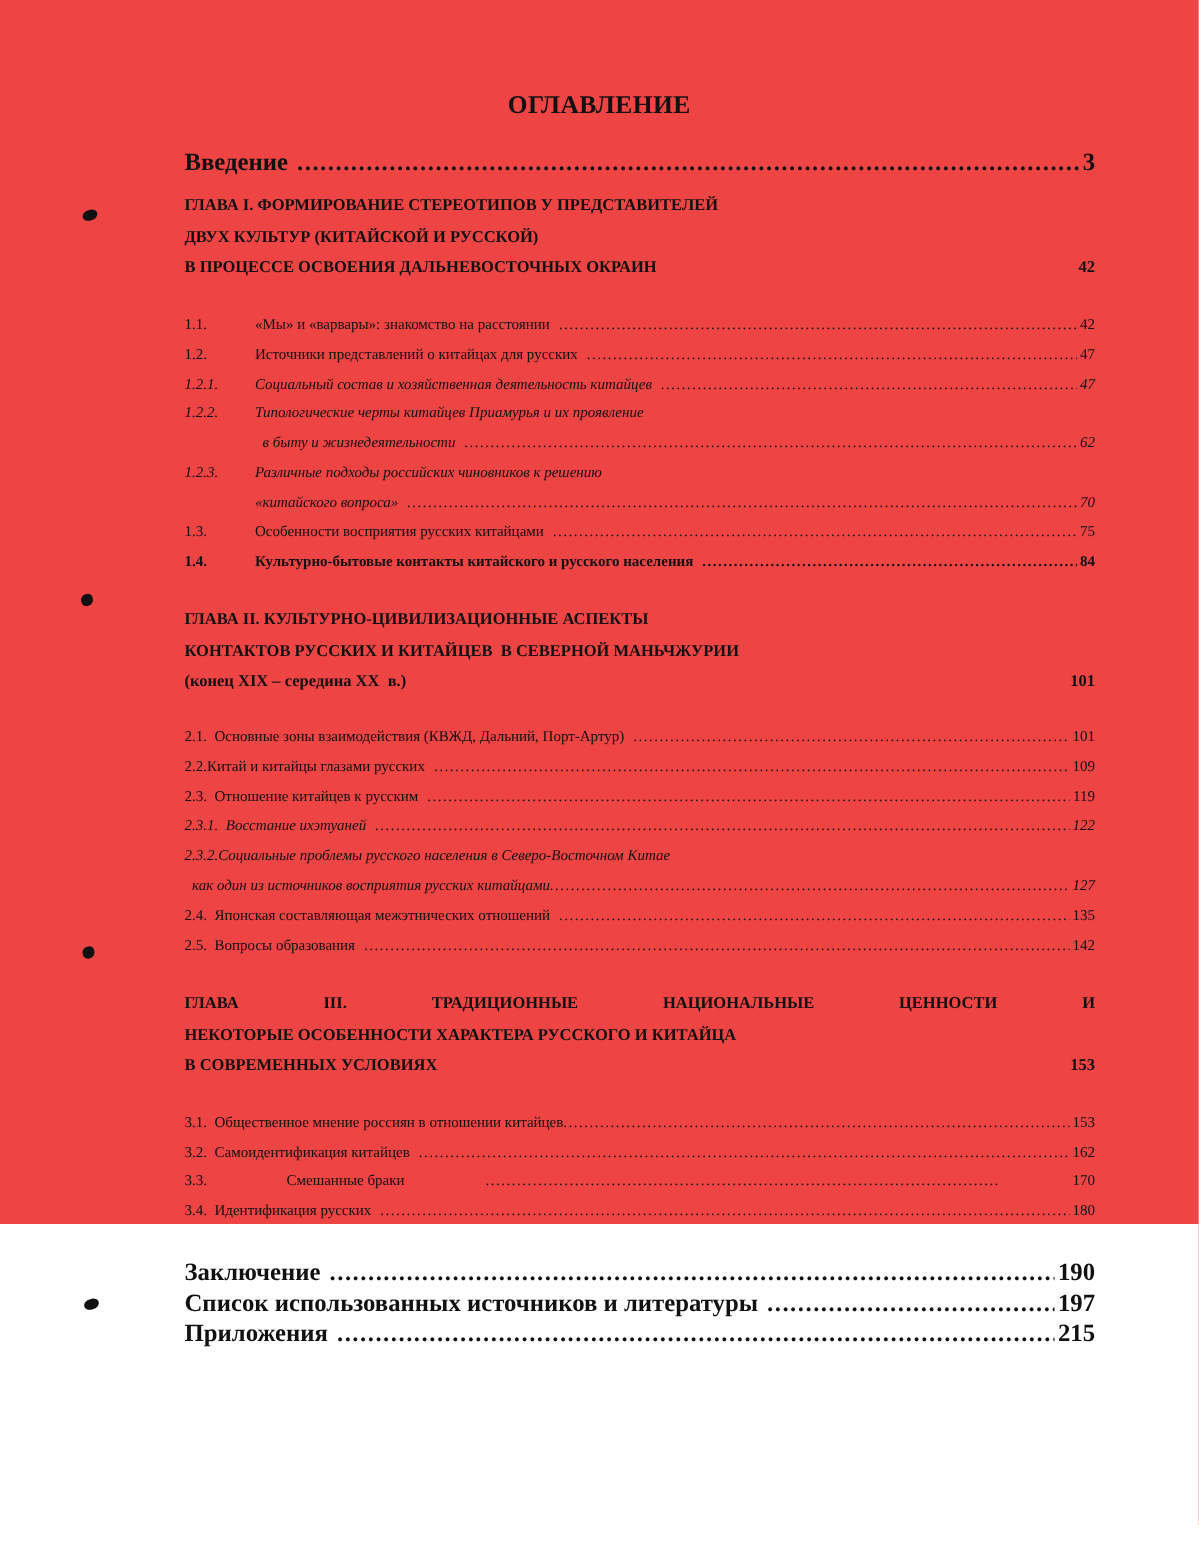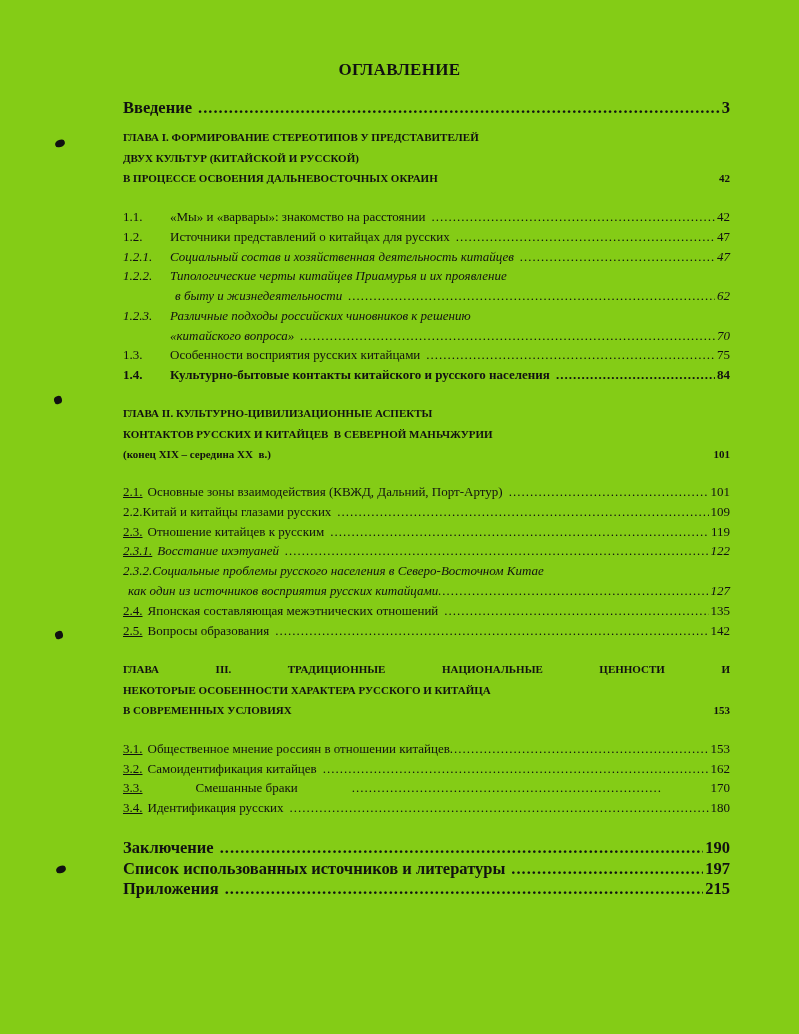--- a/index.html
+++ b/index.html
@@ -1,25 +1,25 @@
 <!DOCTYPE html>
 <html><head>
 <meta charset="utf-8">
 <style>
   html, body { margin: 0; padding: 0; background: #ffffff; }
   body { width: 799px; height: 1034px; position: relative; overflow: hidden;
          font-family: "Liberation Serif", "DejaVu Serif", serif; color: #111; }
-  .page { position: absolute; left: 0; top: 0; width: 799px; height: 1034px; background: #84cc16; }
+  .page { position: absolute; left: 0; top: 0; width: 799px; height: 816px; background: #ef4444; }
   .title { position: absolute; top: 60px; left: 0; width: 799px; text-align: center;
            font-weight: bold; font-size: 17px; letter-spacing: 0.3px; }
   .line { position: absolute; left: 123px; width: 607px; height: 20px; line-height: 20px;
-          font-size: 13px; white-space: nowrap; display: flex; align-items: baseline; }
+          font-size: 10px; white-space: nowrap; display: flex; align-items: baseline; }
   .line.bold { font-weight: bold; font-size: 16.5px; }
   .line .num { display: inline-block; width: 47px; flex: none; }
-  .line .num.compact { width: auto; margin-right: 5px; text-decoration: underline; }
+  .line .num.compact { width: auto; margin-right: 5px; }
   .line .num.tight { width: auto; margin-right: 0; }
   .line .text { flex: none; }
   .line .leader { flex: 1 1 auto; overflow: hidden; margin: 0 2px 0 6px; letter-spacing: 1px; }
   .line .leader::before { content: "........................................................................................................................................................................................................"; }
   .line .page-num { flex: none; }
   .italic { font-style: italic; }
   .heading-block { position: absolute; left: 123px; width: 607px; font-weight: bold; font-size: 11px; line-height: 20.5px; }
   .heading-block .hl { height: 20.5px; white-space: nowrap; }
   .heading-block .hl.justify { text-align: justify; text-align-last: justify; }
   .heading-block .hl.last { display: flex; align-items: baseline; }

